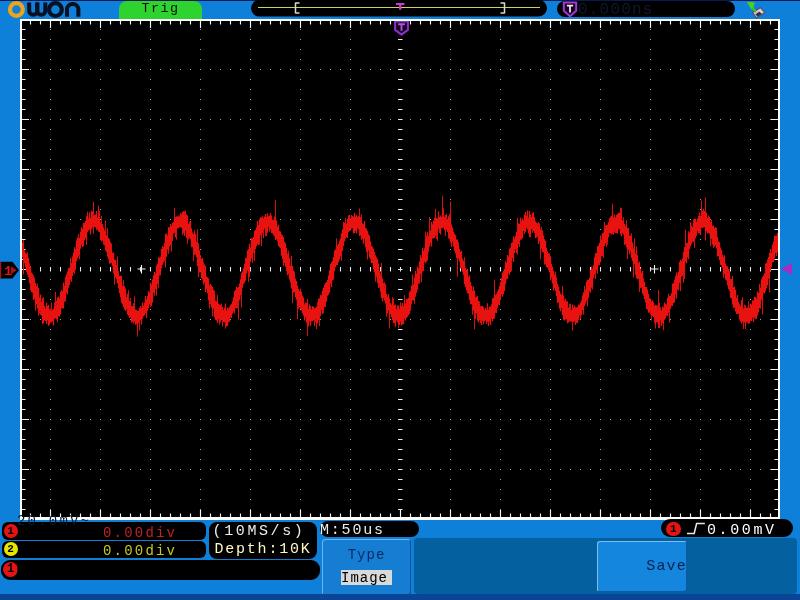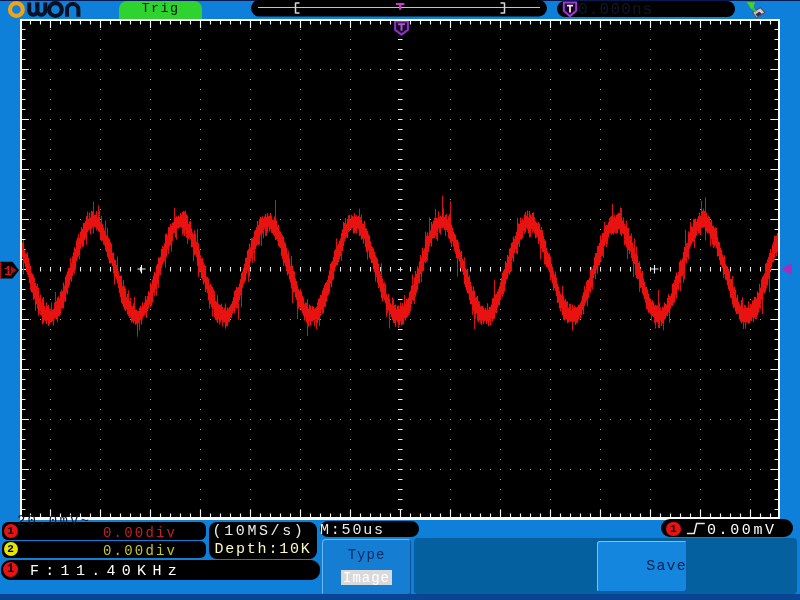--- a/index.html
+++ b/index.html
@@ -62,35 +62,35 @@
 <div class="bb" style="left:2px;top:522px;width:204px;height:17.5px;border-radius:6px"></div>
 <div class="bb" style="left:2px;top:541px;width:204px;height:16.5px;border-radius:6px"></div>
 <div class="bb" style="left:1px;top:559.5px;width:319px;height:20.5px;border-radius:9px"></div>
 <div style="position:absolute;left:3.5px;top:523.5px;width:14px;height:14px;border-radius:50%;background:#e41414;color:#000;font:bold 11px 'Liberation Mono',monospace;text-align:center;line-height:14px">1</div>
 <div style="position:absolute;left:3.5px;top:541.5px;width:14px;height:14px;border-radius:50%;background:#e6e600;color:#000;font:bold 11px 'Liberation Mono',monospace;text-align:center;line-height:14px">2</div>
 <div style="position:absolute;left:3px;top:561.5px;width:15px;height:15px;border-radius:50%;background:#e41414;color:#000;font:bold 12px 'Liberation Mono',monospace;text-align:center;line-height:15px">1</div>
 <div style="position:absolute;left:17px;top:513px;color:#0f172a;font:14px 'Liberation Mono',monospace;letter-spacing:2.2px">20.0mV~</div>
 <div style="position:absolute;left:103px;top:524.5px;color:#c42020;font:14px 'Liberation Mono',monospace;letter-spacing:2.2px">0.00div</div>
 <div style="position:absolute;left:17px;top:542.5px;color:#000000;font:14px 'Liberation Mono',monospace;letter-spacing:2.2px">5V~</div>
 <div style="position:absolute;left:103px;top:542.5px;color:#c8c824;font:14px 'Liberation Mono',monospace;letter-spacing:2.2px">0.00div</div>
-<div style="position:absolute;left:30px;top:562.5px;color:#ffffff;font:15px 'Liberation Mono',monospace;letter-spacing:6.3px">F:11.40KHz</div>
+<div style="position:absolute;left:16px;top:562.5px;color:#000000;font:15px 'Liberation Mono',monospace;letter-spacing:6.3px">F:11.40KHz</div>
 
 <div class="bb" style="left:209px;top:521.5px;width:108px;height:37px;border-radius:8px"></div>
 <div style="position:absolute;left:209px;top:523px;width:100px;text-align:center;color:#ececec;font:15px 'Liberation Mono',monospace;letter-spacing:2.6px">(10MS/s)</div>
 <div style="position:absolute;left:209px;top:540.5px;width:108px;text-align:center;color:#fef9c3;font:15px 'Liberation Mono',monospace;letter-spacing:1.8px">Depth:10K</div>
 <div class="bb" style="left:320px;top:520.5px;width:99px;height:16.5px;border-radius:8px"></div>
 <div style="position:absolute;left:320px;top:521.5px;width:99px;color:#ececec;font:15px 'Liberation Mono',monospace;letter-spacing:1.8px">M:50us</div>
 
 <div class="bb" style="left:661px;top:519px;width:132px;height:18px;border-radius:9px"></div>
 <div style="position:absolute;left:666px;top:521.5px;width:14.5px;height:14.5px;border-radius:50%;background:#e41414;color:#000;font:bold 11px 'Liberation Mono',monospace;text-align:center;line-height:14.5px">1</div>
 <svg width="22" height="18" viewBox="0 0 22 18" style="position:absolute;left:685px;top:519px">
 <path d="M2 14.5h7.2l2.4-10h8.2" stroke="#e8e8e8" stroke-width="1.5" fill="none"></path>
 </svg>
 <div style="position:absolute;left:707px;top:521.5px;color:#ffffff;font:15px 'Liberation Mono',monospace;letter-spacing:2.6px">0.00mV</div>
 
 <div style="position:absolute;left:414px;top:538px;width:383px;height:56px;background:#04609f;border-radius:4px"></div>
 <div style="position:absolute;left:322px;top:538.5px;width:89px;height:57.5px;background:#157dd2;border-top:1.5px solid #6ab8ec;border-left:1.5px solid #6ab8ec;border-right:1.5px solid #0b5499;border-bottom:2px solid #0b5499;border-radius:4px"></div>
 <div style="position:absolute;left:322px;top:547px;width:89px;text-align:center;color:#0a2c66;font:14px 'Liberation Mono',monospace;letter-spacing:1px">Type</div>
 <div style="position:absolute;left:341px;top:569.5px;width:51px;height:15.5px;background:#d9d9d9"></div>
-<div style="position:absolute;left:341px;top:570px;width:51px;text-align:center;color:#ffffff;font:14px 'Liberation Mono',monospace;letter-spacing:1px">Image</div>
+<div style="position:absolute;left:341px;top:570px;width:29px;text-align:center;color:#000000;font:14px 'Liberation Mono',monospace;letter-spacing:1px">Image</div>
 <div style="position:absolute;left:597px;top:540.5px;width:90px;height:51px;background:#1486de;border-top:1.5px solid #7cc0f0;border-left:1.5px solid #7cc0f0;border-right:1.5px solid #0c5aa0;border-bottom:1.5px solid #0c5aa0;border-radius:3px"></div>
 <div style="position:absolute;left:597px;top:558px;width:90px;text-align:right;color:#0a2050;font:15px 'Liberation Mono',monospace;letter-spacing:1.2px">Save</div>
 
 <div style="position:absolute;left:0;top:594px;width:800px;height:6px;background:#0a4595"></div>
 </body></html>

